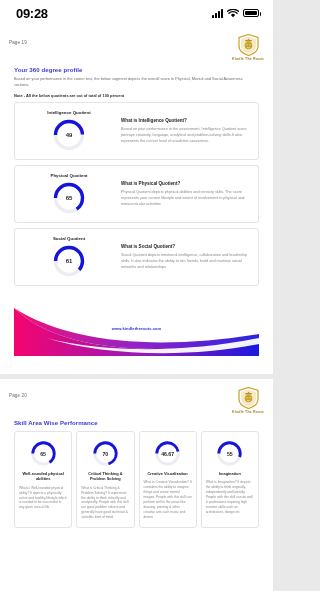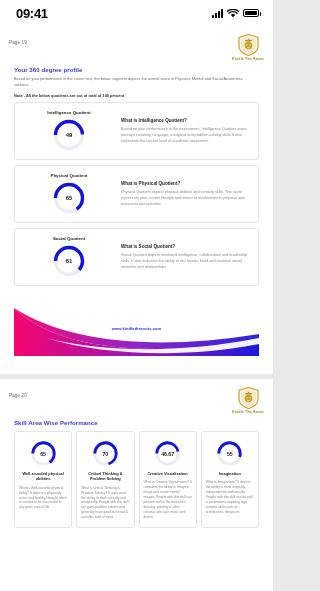--- a/index.html
+++ b/index.html
@@ -82,21 +82,21 @@
   }
   .skill-name { font-size:3.9px; font-weight:bold; color:#1d1d20; text-align:center; line-height:1.35; }
   .skill-text { font-size:3.3px; line-height:1.5; color:#8a8a90; text-align:left; }
 </style>
 </head>
 <body>
 
 <div class="phone">
 
   <div class="statusbar">
-    <div class="clock">09:41</div>
+    <div class="clock">09:28</div>
     <div class="status-icons">
       <span class="bars">
           <i></i>
           <i></i>
           <i></i>
           <i></i>
         </span>
       <svg width="12" height="9" viewBox="0 0 12 9">
         <path d="M6 8.2 L3.9 5.9 a3 3 0 0 1 4.2 0 Z" fill="#000"></path>
         <path d="M1.9 4.3 a6 6 0 0 1 8.2 0" stroke="#000" stroke-width="1.3" fill="none" stroke-linecap="round"></path>

